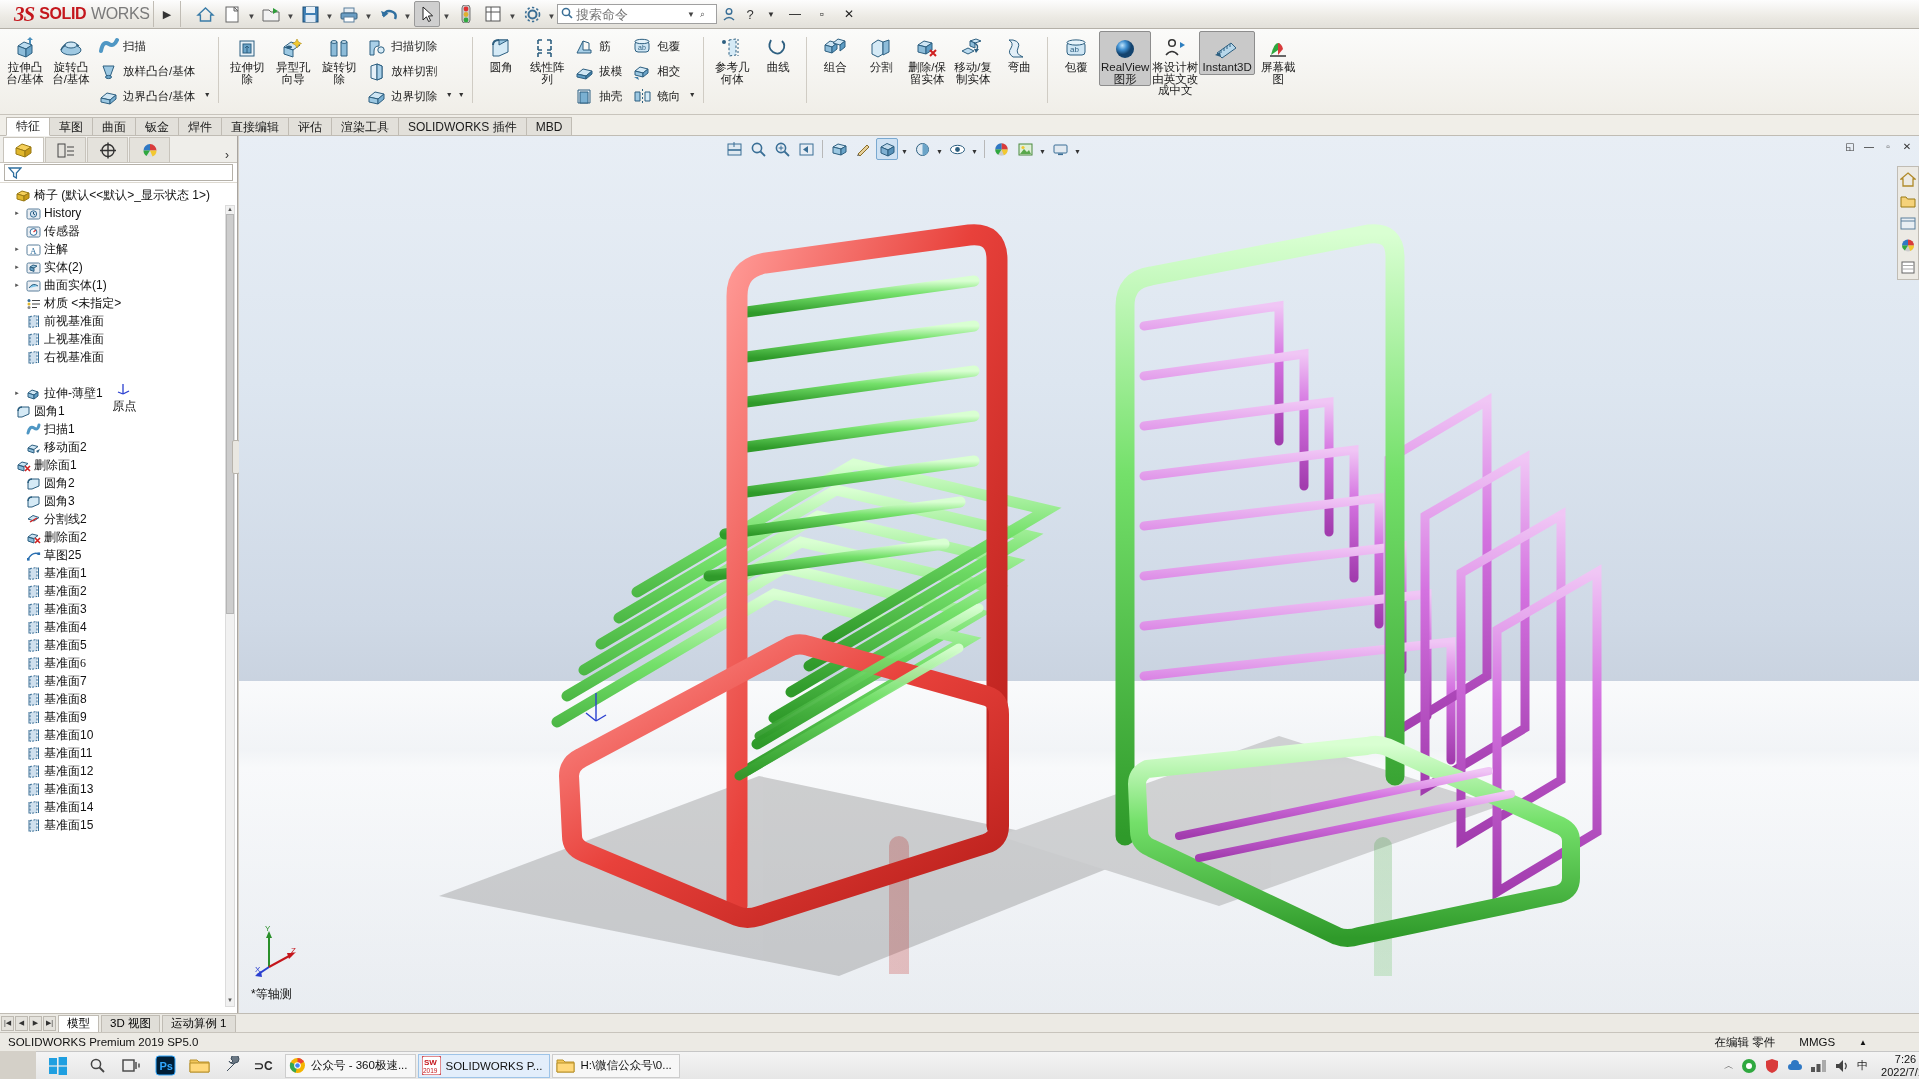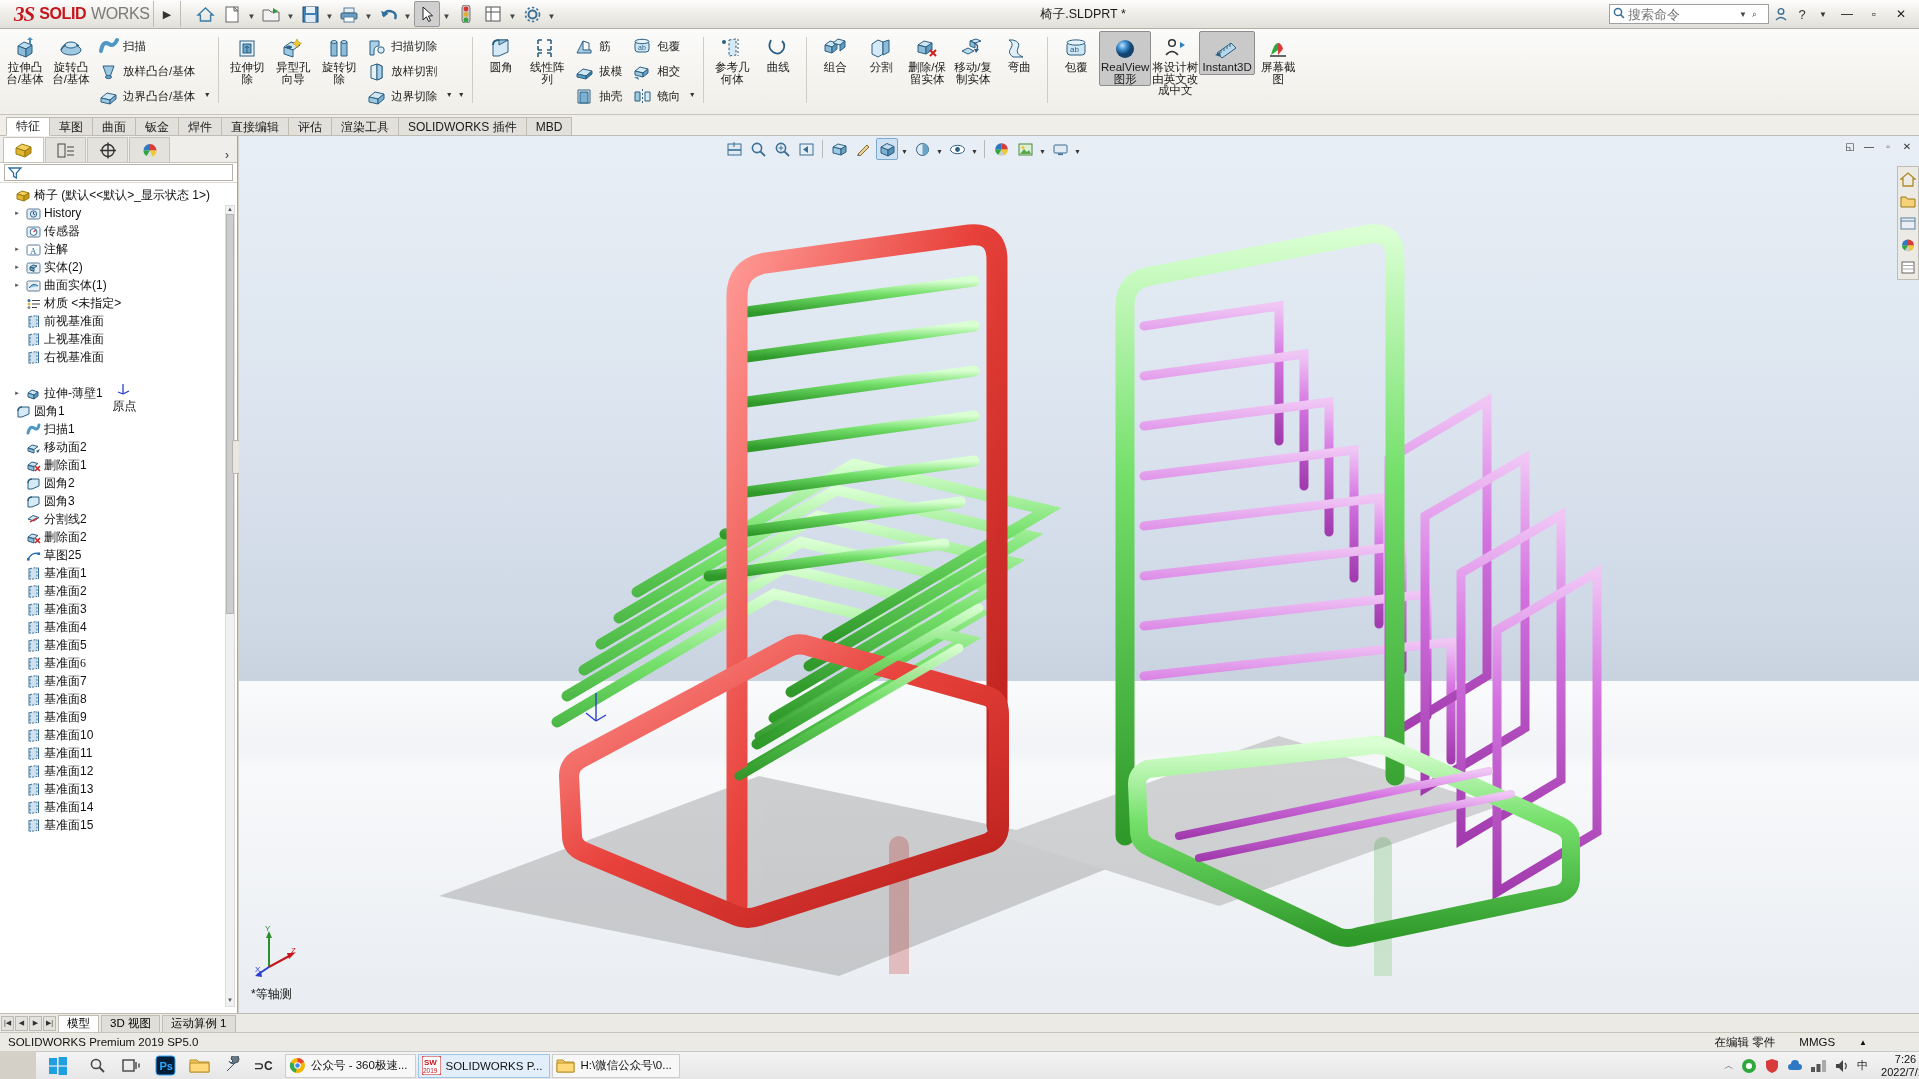--- a/index.html
+++ b/index.html
@@ -223,21 +223,20 @@
     </div>
     <div class="qcaret">▼</div>
     <div class="qicon">
       <svg width="17" height="17" viewBox="0 0 17 17">
           <circle cx="8.5" cy="8.5" r="4" fill="none" stroke="#3b6f95" stroke-width="2"></circle>
           <circle cx="8.5" cy="8.5" r="7" fill="none" stroke="#3b6f95" stroke-width="1.6" stroke-dasharray="2.3 2.3"></circle>
         </svg>
     </div>
     <div class="qcaret">▼</div>
   </div>
-  <div id="doctitle">椅子.SLDPRT *</div>
   <div id="titleright">
     <div id="searchbox">
       <span>
         <svg width="12" height="12">
             <circle cx="5" cy="5" r="3.6" fill="none" stroke="#3a6f96" stroke-width="1.5"></circle>
             <line x1="7.6" y1="7.6" x2="11" y2="11" stroke="#3a6f96" stroke-width="1.6"></line>
           </svg>
       </span>
       <input placeholder="搜索命令" style="">
       <span style="font-size:8px;color:#444;">▼</span>
@@ -854,21 +853,21 @@
         <span class="tw"></span>
         <span class="ticn">
           <svg width="15" height="13">
             <path d="M2 7 l4 -3 l6 1.5 l-4 3 z" fill="#cfe6f4" stroke="#2d5f80"></path>
             <path d="M2 7 v3 l6 2 v-3 z" fill="#8dbcd9" stroke="#2d5f80"></path>
             <path d="M10 10 l4 -2 l-2 4 z" fill="#2d5f80"></path>
           </svg>
         </span>
         <span class="tlabel">移动面2</span>
       </div>
-      <div class="tnode" style="padding-left: 10px;">
+      <div class="tnode" style="">
         <span class="tw"></span>
         <span class="ticn">
           <svg width="15" height="13">
             <path d="M2 6 l4 -3 l6 1.5 l-4 3 z" fill="#cfe6f4" stroke="#2d5f80"></path>
             <path d="M2 6 v4 l6 2 v-4 z" fill="#8dbcd9" stroke="#2d5f80"></path>
             <path d="M9 7 l5 5 M14 7 l-5 5" stroke="#d02020" stroke-width="1.6"></path>
           </svg>
         </span>
         <span class="tlabel">删除面1</span>
       </div>

